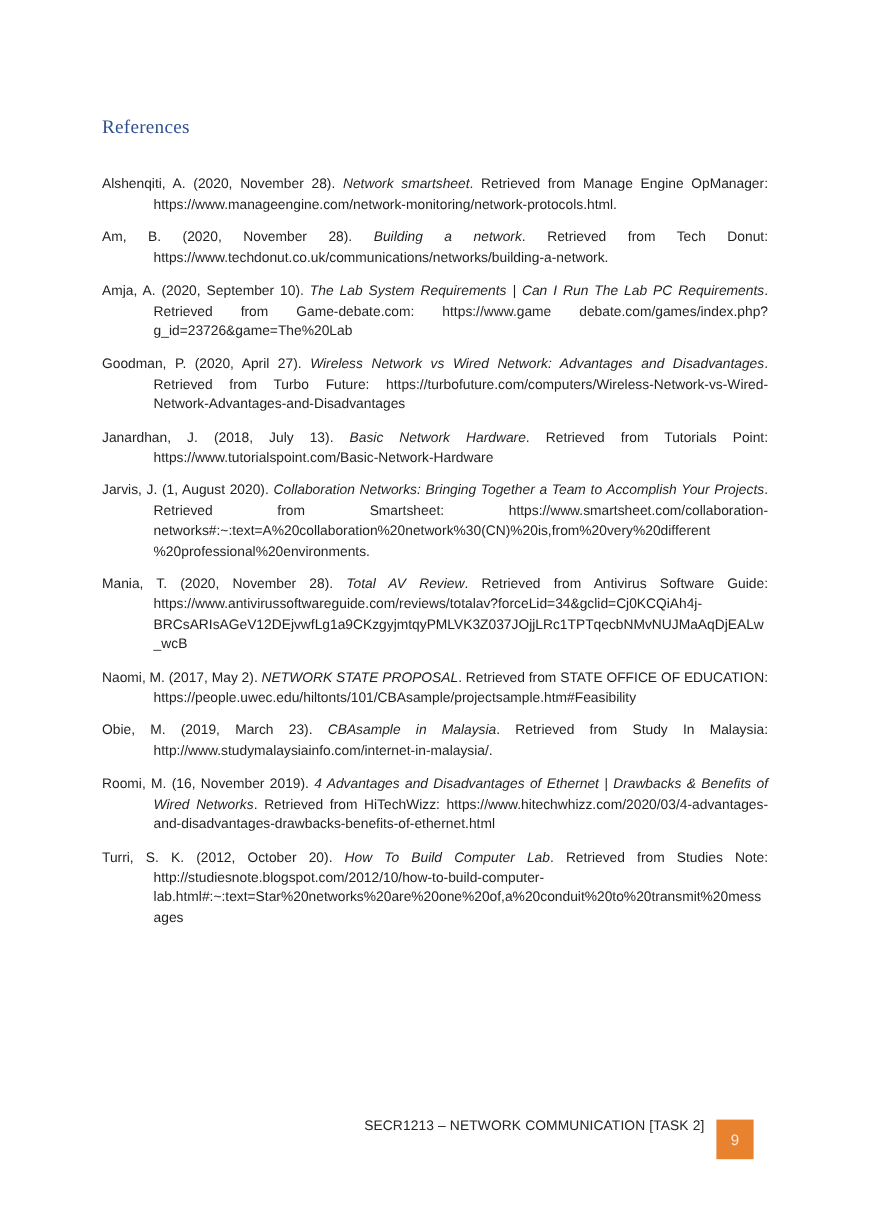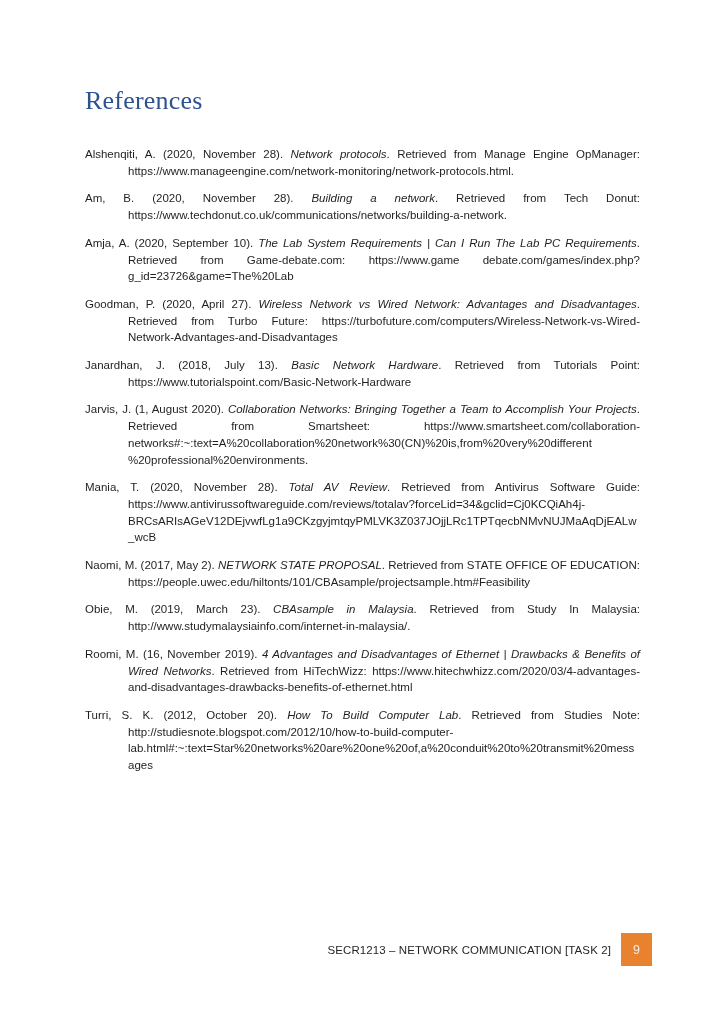--- a/index.html
+++ b/index.html
@@ -10,63 +10,63 @@
     overflow: hidden;
   }
   .page {
     position: absolute; inset: 0;
     padding: 86px 84px 0 85px;
     box-sizing: border-box;
   }
   .title {
     font-family: "Liberation Serif", serif;
     font-weight: 400;
-    font-size: 26px;
+    font-size: 16px;
     color: var(--heading-color, #2E5192);
-    margin: 0 0 30px 0;
+    margin: 12px 0 30px 0;
     letter-spacing: 0.2px;
   }
   .refs { width: 555px; }
   .ref {
     font-size: 11.5px;
     line-height: 16.7px;
     color: var(--body-color, #1F1F1F);
     text-align: justify;
     margin: 0 0 11px 0;
     padding-left: 43px;
     text-indent: -43px;
     overflow-wrap: break-word;
     word-break: break-word;
   }
   .it { font-style: italic; }
   .footer {
     position: absolute;
-    top: 933px; right: 72px;
-    display: flex; align-items: center; gap: 10px;
+    top: 933px; right: 96px;
+    display: flex; align-items: flex-start; gap: 10px;
   }
   .footer-text {
     font-size: 11.5px;
     color: #262626;
     letter-spacing: 0.1px;
   }
   .pagenum {
     width: 31px; height: 33px;
     background: var(--badge-bg, #E8822F);
     color: var(--badge-fg, #FBEADC);
     display: flex; align-items: center; justify-content: center;
     font-size: 12.5px;
   }
 </style>
 </head>
 <body>
 
 <div class="page">
   <h1 class="title">References</h1>
   <div class="refs">
-      <p class="ref"><span>Alshenqiti, A. (2020, November 28). </span><span class="it">Network protocols</span><span>. Retrieved from Manage Engine OpManager: https://www.manageengine.com/network-monitoring/network-protocols.html.</span></p>
+      <p class="ref"><span>Alshenqiti, A. (2020, November 28). </span><span class="it">Network smartsheet</span><span>. Retrieved from Manage Engine OpManager: https://www.manageengine.com/network-monitoring/network-protocols.html.</span></p>
       <p class="ref"><span>Am, B. (2020, November 28). </span><span class="it">Building a network</span><span>. Retrieved from Tech Donut: https://www.techdonut.co.uk/communications/networks/building-a-network.</span></p>
       <p class="ref"><span>Amja, A. (2020, September 10). </span><span class="it">The Lab System Requirements | Can I Run The Lab PC Requirements</span><span>. Retrieved from Game-debate.com: https://www.game debate.com/games/index.php?g_id=23726&amp;game=The%20Lab</span></p>
       <p class="ref"><span>Goodman, P. (2020, April 27). </span><span class="it">Wireless Network vs Wired Network: Advantages and Disadvantages</span><span>. Retrieved from Turbo Future: https://turbofuture.com/computers/Wireless-Network-vs-Wired-Network-Advantages-and-Disadvantages</span></p>
       <p class="ref"><span>Janardhan, J. (2018, July 13). </span><span class="it">Basic Network Hardware</span><span>. Retrieved from Tutorials Point: https://www.tutorialspoint.com/Basic-Network-Hardware</span></p>
       <p class="ref"><span>Jarvis, J. (1, August 2020). </span><span class="it">Collaboration Networks: Bringing Together a Team to Accomplish Your Projects</span><span>. Retrieved from Smartsheet: https://www.smartsheet.com/collaboration-networks#:~:text=A%20collaboration%20network%30(CN)%20is,from%20very%20different %20professional%20environments.</span></p>
       <p class="ref"><span>Mania, T. (2020, November 28). </span><span class="it">Total AV Review</span><span>. Retrieved from Antivirus Software Guide: https://www.antivirussoftwareguide.com/reviews/totalav?forceLid=34&amp;gclid=Cj0KCQiAh4j-BRCsARIsAGeV12DEjvwfLg1a9CKzgyjmtqyPMLVK3Z037JOjjLRc1TPTqecbNMvNUJMaAqDjEALw_wcB</span></p>
       <p class="ref"><span>Naomi, M. (2017, May 2). </span><span class="it">NETWORK STATE PROPOSAL</span><span>. Retrieved from STATE OFFICE OF EDUCATION: https://people.uwec.edu/hiltonts/101/CBAsample/projectsample.htm#Feasibility</span></p>
       <p class="ref"><span>Obie, M. (2019, March 23). </span><span class="it">CBAsample in Malaysia</span><span>. Retrieved from Study In Malaysia: http://www.studymalaysiainfo.com/internet-in-malaysia/.</span></p>
       <p class="ref"><span>Roomi, M. (16, November 2019). </span><span class="it">4 Advantages and Disadvantages of Ethernet | Drawbacks &amp; Benefits of Wired Networks</span><span>. Retrieved from HiTechWizz: https://www.hitechwhizz.com/2020/03/4-advantages-and-disadvantages-drawbacks-benefits-of-ethernet.html</span></p>
       <p class="ref"><span>Turri, S. K. (2012, October 20). </span><span class="it">How To Build Computer Lab</span><span>. Retrieved from Studies Note: http://studiesnote.blogspot.com/2012/10/how-to-build-computer-lab.html#:~:text=Star%20networks%20are%20one%20of,a%20conduit%20to%20transmit%20messages</span></p>

